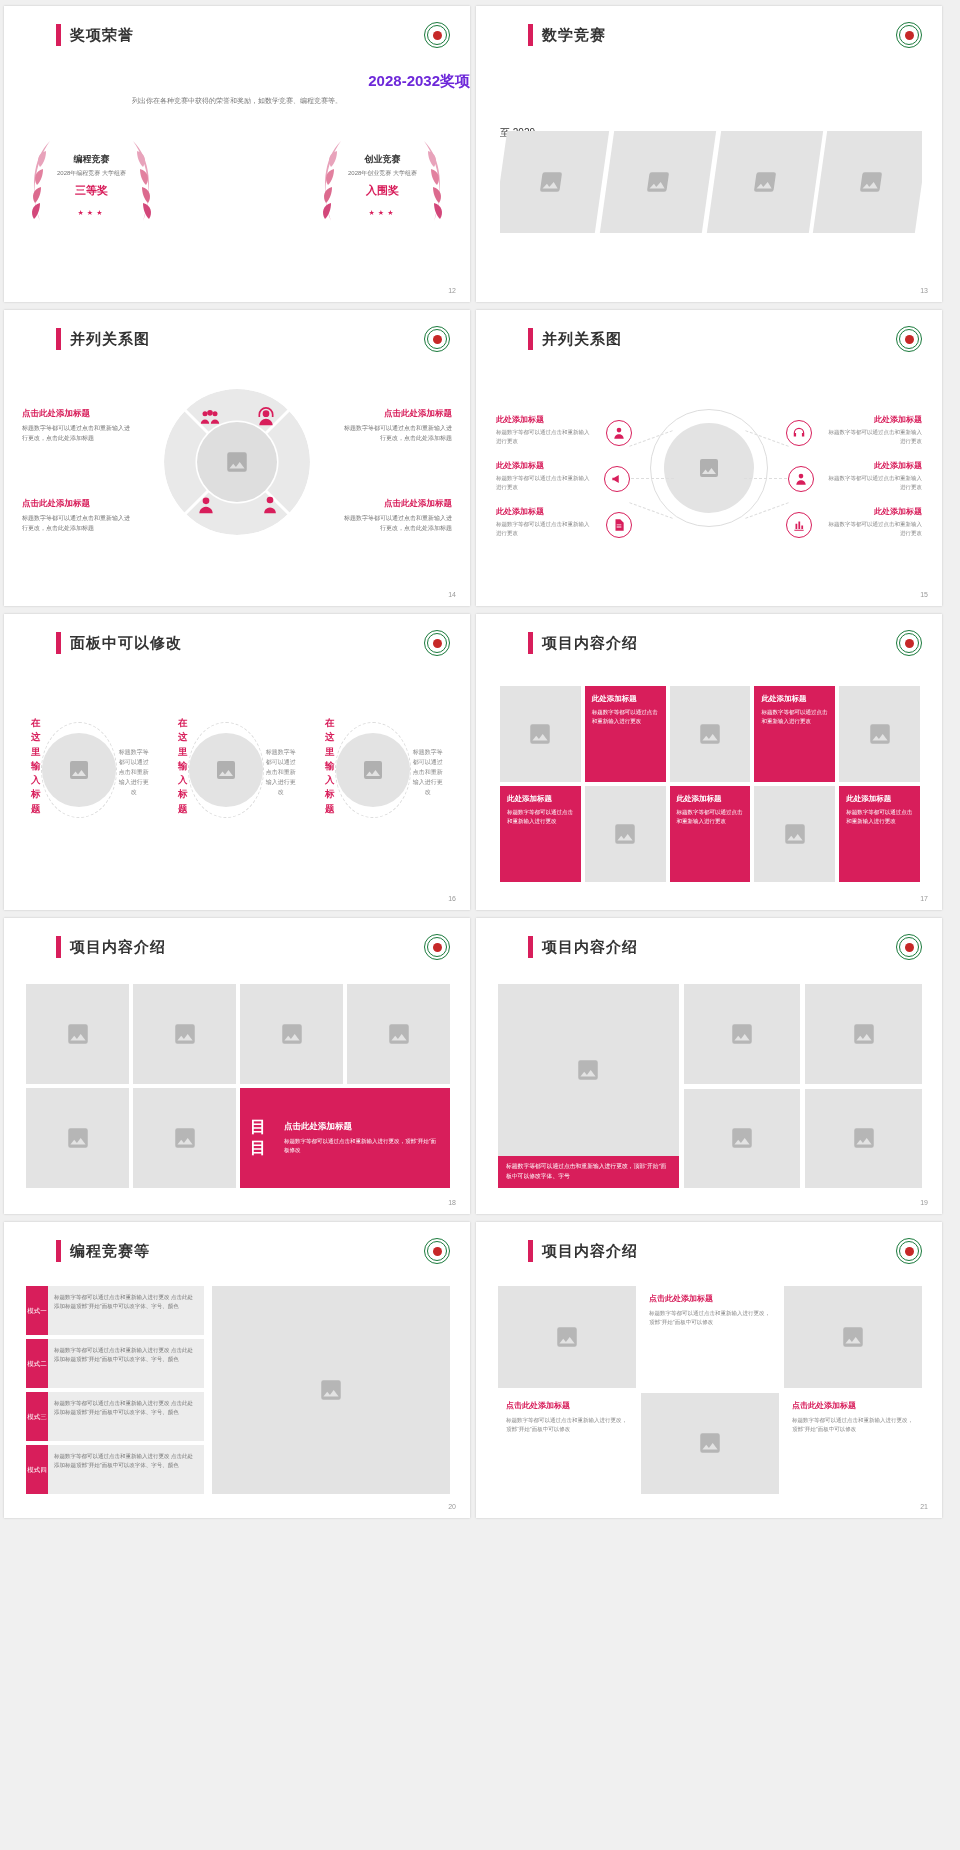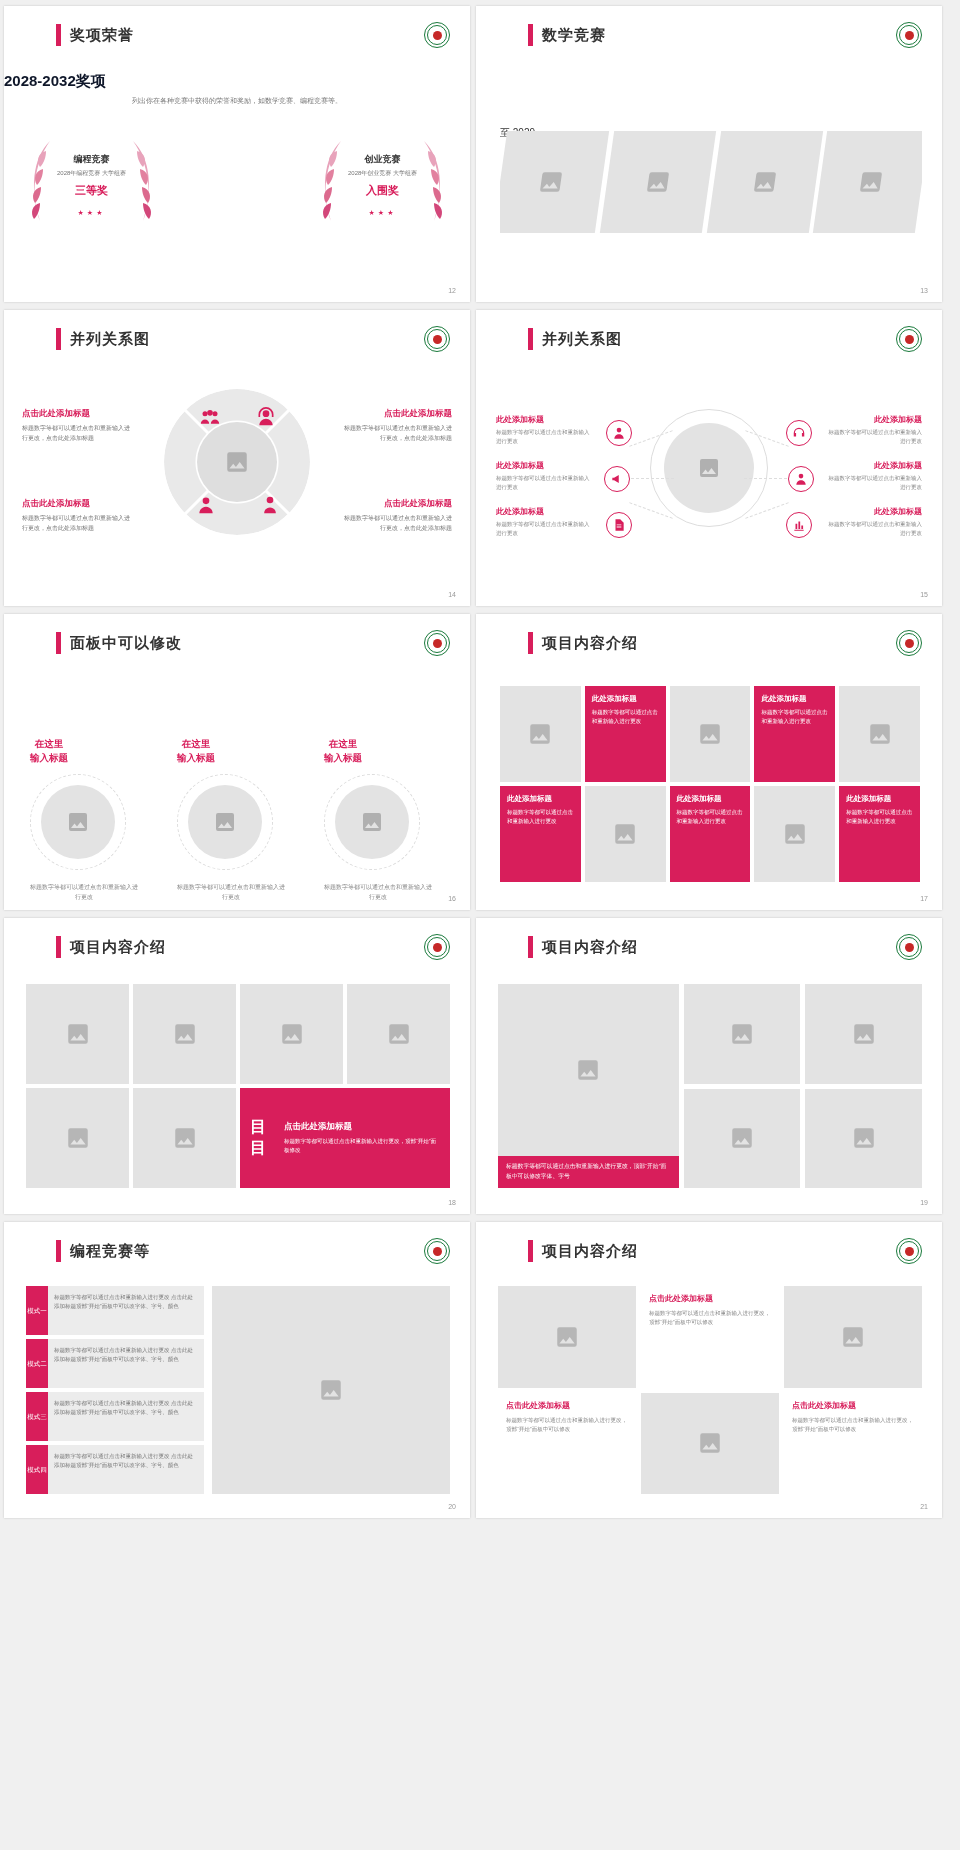--- a/index.html
+++ b/index.html
@@ -37,21 +37,21 @@
   }
   .logo .ring { width: 20px; height: 20px; border-radius: 50%; border: 1px solid #1a7a3c; display:flex; align-items:center;justify-content:center;}
   .logo .dot { width: 9px; height: 9px; border-radius: 50%; background: #c62828; }
   .pgnum { position: absolute; bottom: 8px; right: 14px; font-size: 7px; color: #999; }
 
   
   .ph { background: #e3e3e3; display: flex; align-items: center; justify-content: center; }
   .ph svg { width: 26px; height: 26px; fill: #b6b6b6; }
 
   
-  .s12-title { position:absolute; top:66px; left:0; width:100%; text-align:left; font-size:15px; font-weight:bold; color:#0f172a; }
+  .s12-title { position:absolute; top:66px; left:0; width:100%; text-align:right; font-size:15px; font-weight:bold; color:#6d28d9; }
   .s12-sub { position:absolute; top:90px; left:0; width:100%; text-align:center; font-size:7px; color:#777; }
   .laurels { position:absolute; top:125px; left:20px; right:20px; display:flex; justify-content:space-between; }
   .laurel { width:135px; height:88px; position:relative; display:flex; flex-direction:column; align-items:center; justify-content:center; }
   .laurel .lname { font-size:9px; font-weight:bold; color:#333; }
   .laurel .ldesc { font-size:6px; color:#777; line-height:1.5; text-align:center; margin-top:3px;}
   .laurel .lprize { font-size:11px; font-weight:bold; color:#d81e5b; margin-top:5px; }
   .laurel .leaf { position:absolute; top:6px; bottom:4px; width:26px; }
   .laurel .leaf.l { left:2px; }
   .laurel .leaf.r { right:2px; }
   .laurel .stars { position:absolute; bottom:2px; left:50%; transform:translateX(-50%); font-size:7px; color:#d81e5b; letter-spacing:3px;}
@@ -90,21 +90,21 @@
   .s15-ic { position:absolute; width:26px; height:26px; border-radius:50%; border:1.2px solid #d81e5b; display:flex; align-items:center; justify-content:center; background:#fff;}
   .s15-ic svg { width:14px; height:14px; fill:#d81e5b; }
   .s15-txt { position:absolute; width:96px; }
   .s15-txt .t { font-size:8px; font-weight:bold; color:#d81e5b; }
   .s15-txt .d { font-size:5.5px; color:#888; line-height:1.6; margin-top:3px; }
   .s15-txt.right { text-align:right; }
   .dashline { position:absolute; border-top:1px dashed #ddd; }
 
   
   .s16-wrap { position:absolute; top:100px; left:26px; right:26px; display:flex; justify-content:space-between; }
-  .s16-col { width:120px; position:relative; display:flex; flex-direction:column; align-items:flex-start;margin-top:23px;}
+  .s16-col { width:120px; position:relative; display:flex; flex-direction:row; align-items:center;}
   .s16-head { font-size:9.5px; font-weight:bold; color:#d81e5b; text-align:center; line-height:1.5; }
   .s16-circ { margin-top:8px; width:96px; height:96px; border-radius:50%; border:1px dashed #dcdcdc; display:flex; align-items:center; justify-content:center;}
   .s16-circ .in { width:74px; height:74px; border-radius:50%; background:#e3e3e3; display:flex; align-items:center; justify-content:center;}
   .s16-circ .in svg { width:24px; height:24px; fill:#b0b0b0;}
   .s16-desc { margin-top:12px; font-size:6px; color:#888; line-height:1.7; text-align:center; width:108px;}
 
   
   .s17-grid { position:absolute; top:72px; left:24px; right:22px; bottom:28px; display:grid; grid-template-columns:repeat(5,1fr); grid-template-rows:repeat(2,1fr); gap:4px; }
   .cell-pink { background:#d81e5b; color:#fff; padding:8px 7px; }
   .cell-pink .t { font-size:7.5px; font-weight:bold; }

